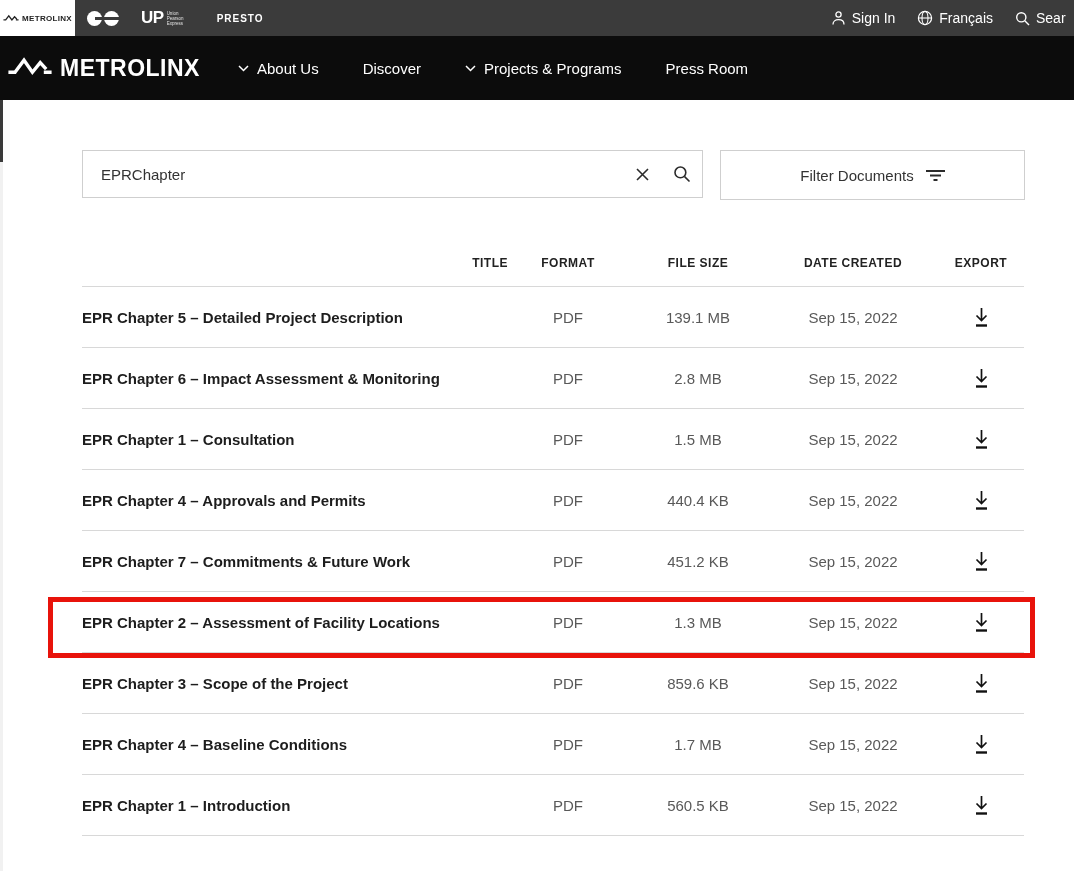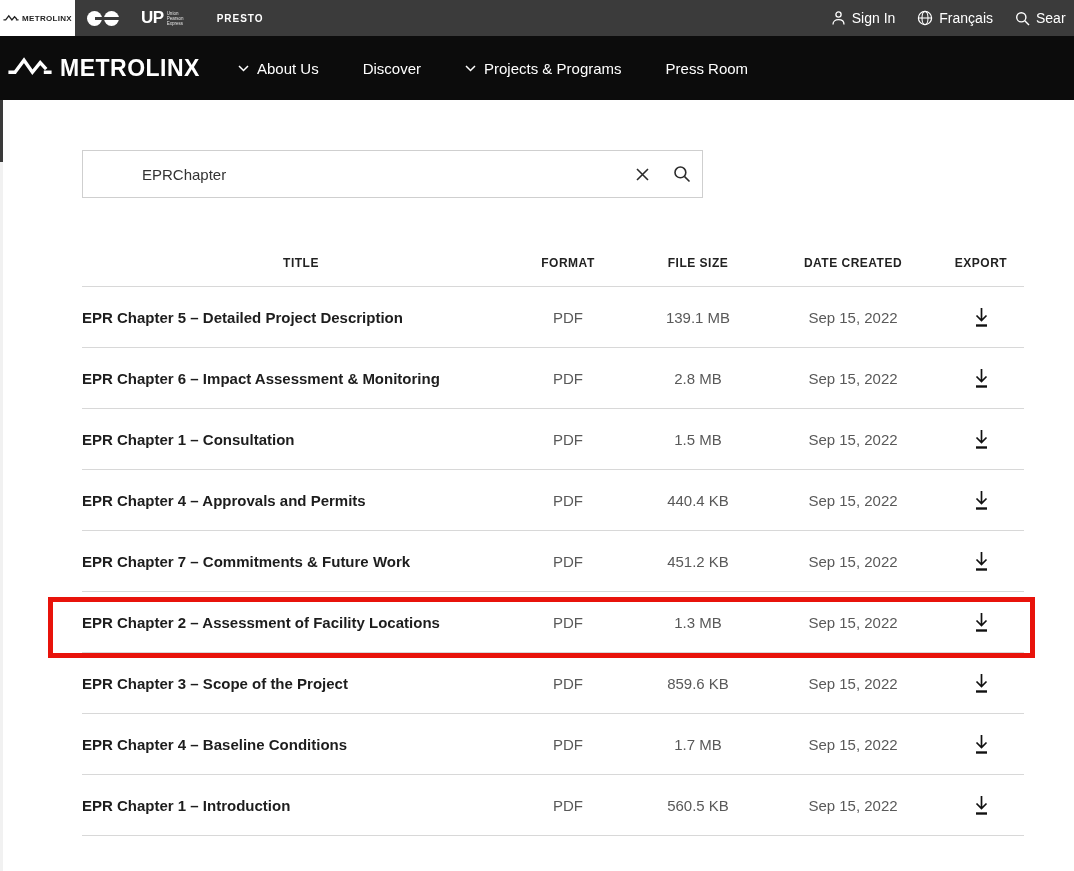--- a/index.html
+++ b/index.html
@@ -45,35 +45,35 @@
   .chev{display:block;}
 
   
   .left-scroll-track{position:absolute;left:0;top:100px;width:3px;height:771px;background:#f1f1f1;}
   .left-scroll-thumb{position:absolute;left:0;top:0;width:3px;height:62px;background:#3a3a3a;}
 
   
   .content{position:absolute;top:100px;left:0;width:1074px;}
   .search-row{position:absolute;top:50px;left:82px;width:943px;display:flex;}
   .search-box{width:621px;height:48px;border:1px solid #cfcfcf;background:#fff;
-    display:flex;align-items:center;padding-left:41px;}
+    display:flex;align-items:center;}
   .search-input{flex:1;border:none;outline:none;font-size:15px;color:#333;
     padding-left:18px;font-family:"Liberation Sans", sans-serif;background:transparent;}
   .icon-btn{width:40px;height:46px;display:flex;align-items:center;justify-content:center;
     background:transparent;border:none;cursor:pointer;}
   .filter-btn{margin-left:17px;width:305px;height:50px;border:1px solid #cfcfcf;background:#fff;
     display:flex;align-items:center;justify-content:center;gap:12px;font-size:15px;color:#333;cursor:pointer;}
 
   
   .table{position:absolute;top:140px;left:82px;width:942px;}
   .grid-row{display:grid;grid-template-columns:426px 120px 140px 170px 86px;align-items:center;}
   .thead{height:47px;border-bottom:1px solid var(--separator);
     font-size:12px;font-weight:700;letter-spacing:.5px;color:#222;}
   .thead .c{text-align:center;}
-  .thead .c.first{text-align:center;margin-left:12px;}
+  .thead .c.first{text-align:right;margin-left:12px;}
   .trow{height:61px;border-bottom:1px solid var(--separator);position:relative;}
   .cell-title{font-size:15px;font-weight:700;color:#1d1d1d;}
   .cell{font-size:15px;color:var(--cell-gray);text-align:center;}
   .cell-export{text-align:center;}
   .dl-btn{background:none;border:none;cursor:pointer;padding:4px 8px;}
   .dl-btn svg{display:block;margin:0 auto;}
   .highlight-box{position:absolute;left:-34px;right:-11px;top:5px;bottom:-6px;
     border:5px solid var(--highlight-red);pointer-events:none;z-index:3;}
 </style>
 </head>
@@ -169,20 +169,28 @@
               <path d="M2 2l11 11M13 2L2 13" stroke="#2b2b2b" stroke-width="1.6"></path>
             </svg>
         </button>
         <button class="icon-btn">
           <svg width="18" height="18" viewBox="0 0 18 18">
               <circle cx="7.4" cy="7.4" r="5.4" stroke="#2b2b2b" stroke-width="1.6" fill="none"></circle>
               <line x1="11.6" y1="11.6" x2="16.5" y2="16.5" stroke="#2b2b2b" stroke-width="1.6"></line>
             </svg>
         </button>
       </div>
+      <button class="filter-btn">
+        <span>Filter Documents</span>
+        <svg width="19" height="12" viewBox="0 0 19 12">
+            <line x1="0" y1="2" x2="19" y2="2" stroke="#2b2b2b" stroke-width="2"></line>
+            <line x1="4" y1="6.5" x2="15" y2="6.5" stroke="#2b2b2b" stroke-width="2"></line>
+            <line x1="7.5" y1="11" x2="11.5" y2="11" stroke="#2b2b2b" stroke-width="2"></line>
+          </svg>
+      </button>
     </div>
 
     <div class="table">
       <div class="grid-row thead">
         <span class="c first">TITLE</span>
         <span class="c">FORMAT</span>
         <span class="c">FILE SIZE</span>
         <span class="c">DATE CREATED</span>
         <span class="c">EXPORT</span>
       </div>

